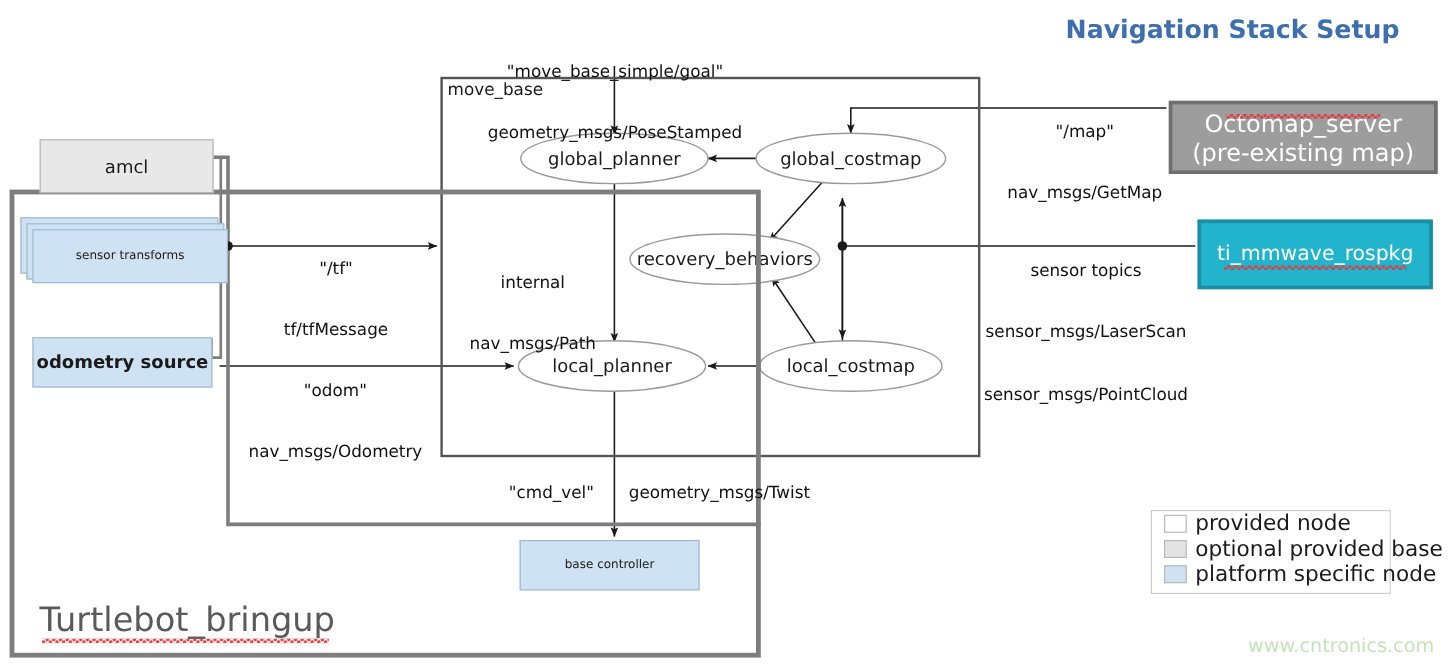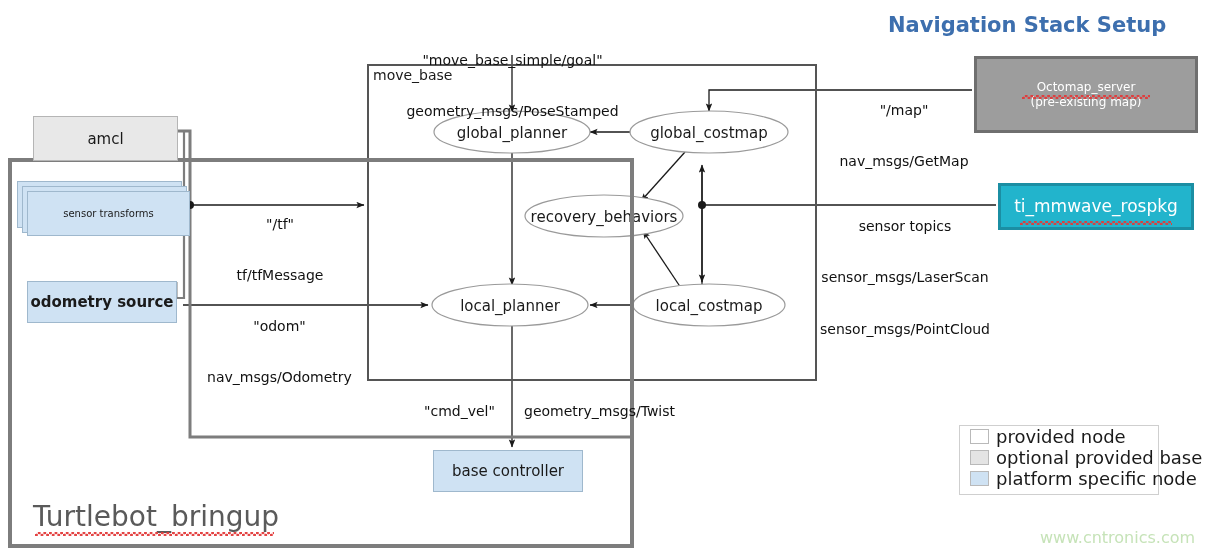--- a/index.html
+++ b/index.html
@@ -138,31 +138,31 @@
   <div class="stack-l" style="left:17px;top:181px;width:163px;height:45px;"></div>
   <div class="stack-l" style="left:22px;top:186px;width:163px;height:45px;"></div>
   <div class="nbox blue" style="left:27px;top:191px;width:163px;height:45px;font-size:10px;">
     <span>sensor transforms</span>
   </div>
 
   <div class="nbox blue" style="left:27px;top:281px;width:150px;height:42px;font-size:15px;font-weight:bold;">
     <span>odometry source</span>
   </div>
 
-  <div class="nbox blue" style="left:433px;top:450px;width:150px;height:42px;font-size:15px;">
+  <div class="nbox blue" style="left:433px;top:450px;width:150px;height:42px;font-size:10px;">
     <span>base controller</span>
   </div>
 
-  <div class="nbox darkgray" style="left:974px;top:56px;width:224px;height:77px;font-size:12px;flex-direction:column;">
+  <div class="nbox darkgray" style="left:974px;top:84px;width:224px;height:61px;font-size:20px;flex-direction:column;">
     <span>Octomap_server</span>
     <span>(pre-existing  map)</span>
   </div>
   <div class="squig" style="left:1022px;top:95px;width:128px;"></div>
 
-  <div class="nbox teal" style="left:998px;top:183px;width:196px;height:47px;font-size:17px;">
+  <div class="nbox teal" style="left:998px;top:183px;width:196px;height:58px;font-size:17px;">
     <span>ti_mmwave_rospkg</span>
   </div>
   <div class="squig" style="left:1020px;top:221px;width:152px;"></div>
 
   <div class="edge-lbl c" style="left:395px;top:18px;width:235px;text-align:center;">
     <div>"move_base_simple/goal"</div>
     <div>geometry_msgs/PoseStamped</div>
   </div>
 
   <div class="edge-lbl c" style="left:205px;top:182px;width:150px;text-align:center;">
@@ -179,20 +179,24 @@
     <div>"/map"</div>
     <div>nav_msgs/GetMap</div>
   </div>
 
   <div class="edge-lbl c" style="left:812px;top:184px;width:186px;text-align:center;">
     <div class="ital">sensor topics</div>
     <div>sensor_msgs/LaserScan</div>
     <div>sensor_msgs/PointCloud</div>
   </div>
 
+  <div class="edge-lbl c" style="left:383px;top:194px;width:122px;text-align:center;">
+    <div>internal</div>
+    <div>nav_msgs/Path</div>
+  </div>
 
   <div class="edge-lbl" style="left:424px;top:403px;">"cmd_vel"</div>
   <div class="edge-lbl" style="left:524px;top:403px;">geometry_msgs/Twist</div>
 
   <div class="legend" style="left:959px;top:425px;width:200px;height:70px;">
     <div class="legend-row">
       <span class="sw white"></span>
       <span class="legend-txt">provided node</span>
     </div>
     <div class="legend-row">

